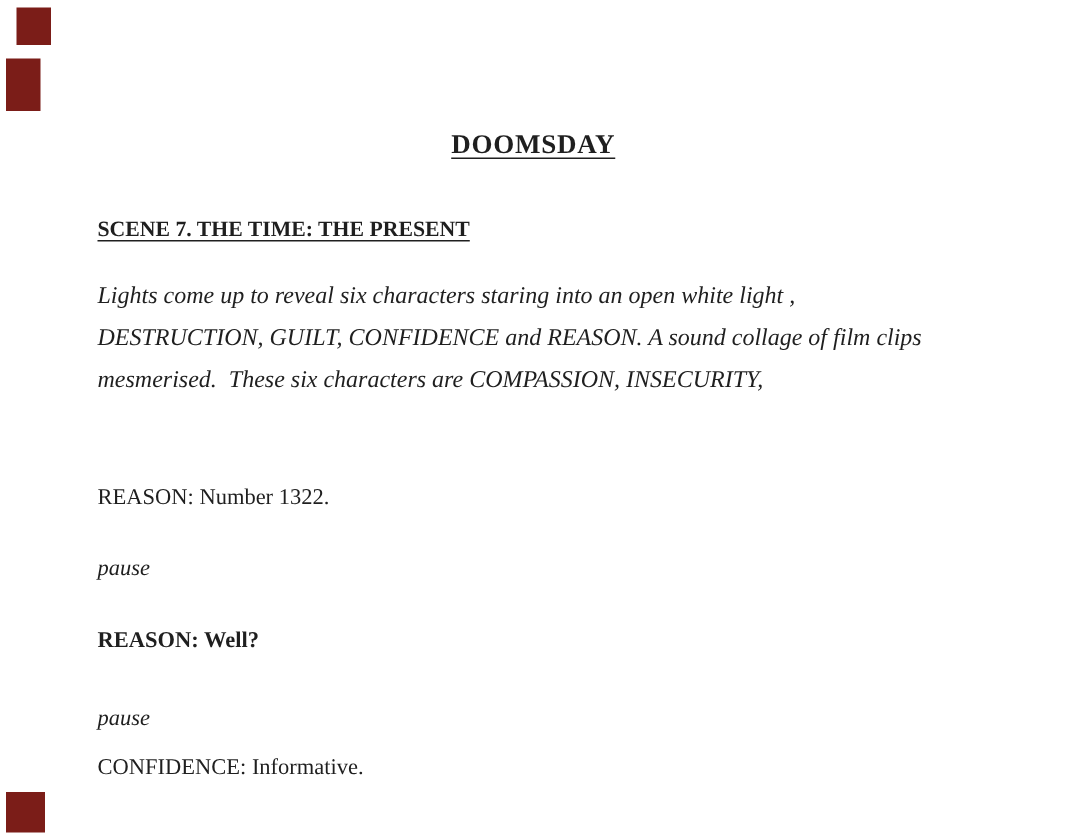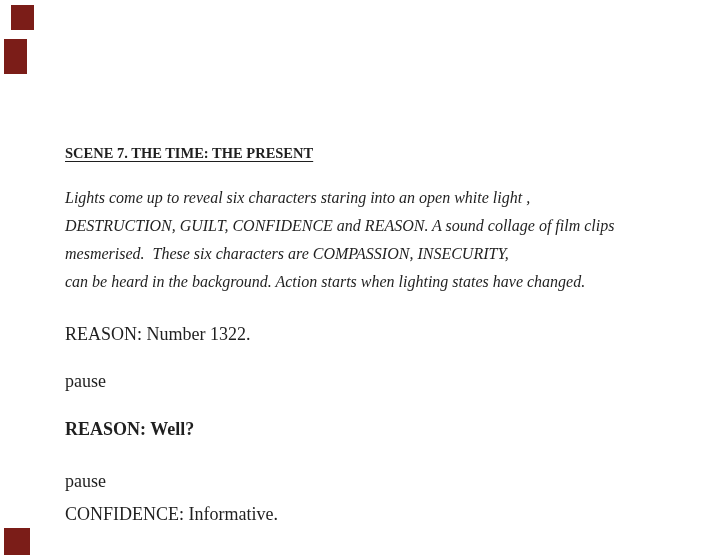--- a/index.html
+++ b/index.html
@@ -57,43 +57,44 @@
     font-size: 16px;
     font-style: italic;
     line-height: 28px;
   }
   .stage-line {
     white-space: pre;
   }
   .script-line {
     position: absolute;
     left: 65px;
-    font-size: 18px;
+    font-size: 15px;
     white-space: pre;
   }
   .script-line.pause {
+    font-style: italic;
   }
 </style>
 </head>
 <body>
 
 <div class="page">
 
   <div class="edge-mark m1"></div>
   <div class="edge-mark m2"></div>
   <div class="edge-mark m3"></div>
 
+  <div class="doc-title">DOOMSDAY</div>
 
   <div class="scene-heading">SCENE 7. THE TIME: THE PRESENT</div>
 
   <div class="stage-direction">
     <div class="stage-line">Lights come up to reveal six characters staring into an open white light ,</div>
     <div class="stage-line">DESTRUCTION, GUILT, CONFIDENCE and REASON. A sound collage of film clips</div>
     <div class="stage-line">mesmerised.  These six characters are COMPASSION, INSECURITY,</div>
-    <div class="stage-line">can be heard in the background. Action starts when lighting states have changed.</div>
   </div>
 
   <div class="script-line" style="top: 324px;">REASON: Number 1322.</div>
 
   <div class="script-line pause" style="top: 371px;">pause</div>
 
   <div class="script-line" style="top: 419px; font-weight: bold;">REASON: Well?</div>
 
   <div class="script-line pause" style="top: 471px;">pause</div>
 

